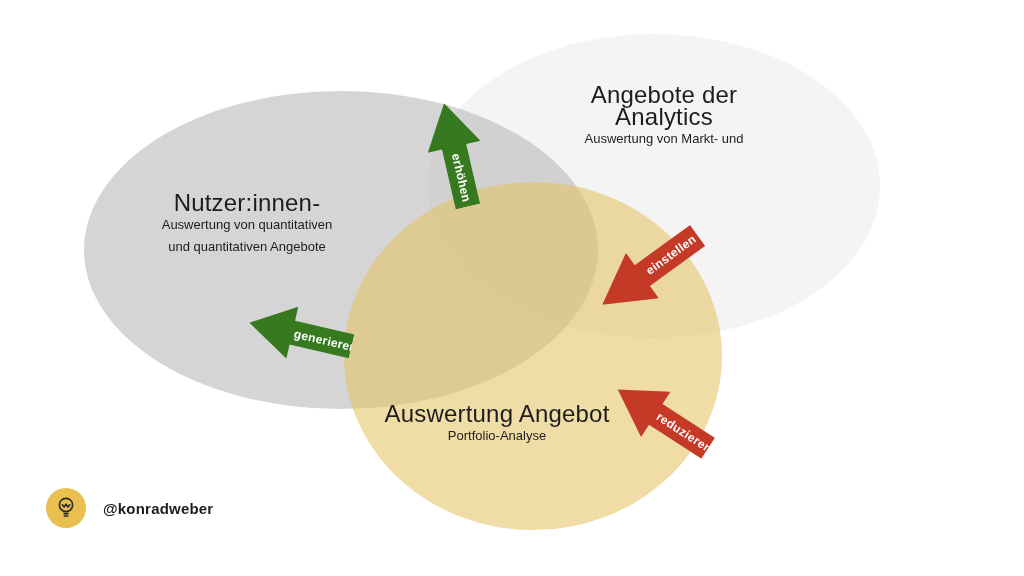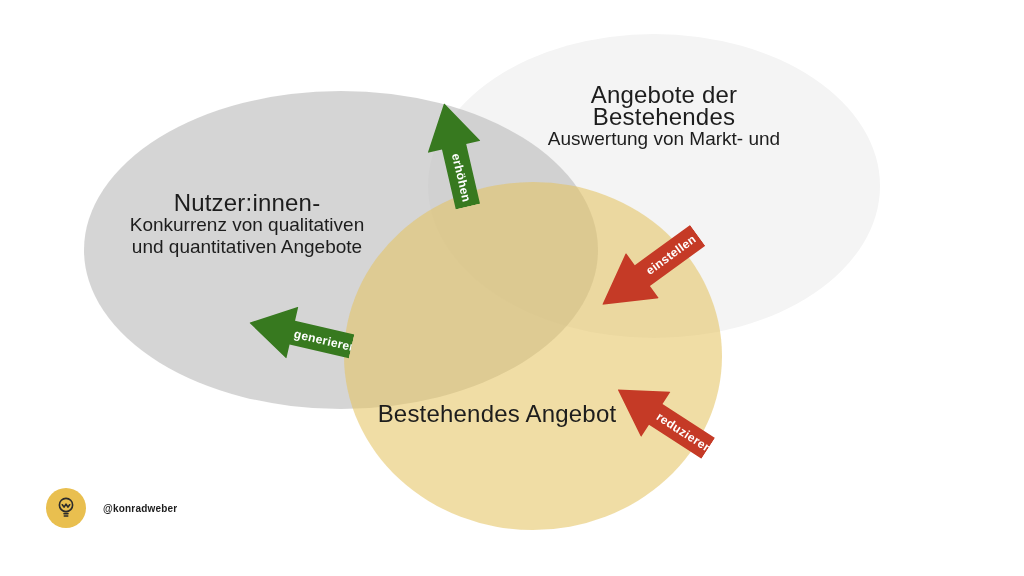--- a/index.html
+++ b/index.html
@@ -29,21 +29,21 @@
 
   
   .label-block {
     position: absolute;
     width: 320px;
     text-align: center;
     color: #1d1d1d;
     line-height: 22px;
   }
   .label-block .title { font-size: 24px; font-weight: 400; letter-spacing: 0.2px; }
-  .label-block .desc  { font-size: 19px; font-weight: 400; }
+  .label-block .desc  { font-size: 13px; font-weight: 400; }
   .block-konkurrenz { left: 504px; top: 84px; }
   .block-nutzer     { left: 87px;  top: 192px; }
   .block-bestehend  { left: 337px; top: 403px; }
 
   
   .arrow {
     position: absolute;
     display: flex;
     align-items: center;
     justify-content: flex-start;
@@ -89,21 +89,21 @@
   }
   .bulb-badge {
     width: 40px; height: 40px;
     border-radius: 50%;
     background: #e9bf4f;
     display: flex;
     align-items: center;
     justify-content: center;
   }
   .handle {
-    font-size: 10px;
+    font-size: 15px;
     font-weight: 700;
     color: #1d1d1d;
     letter-spacing: 0.2px;
   }
 </style>
 </head>
 <body>
 
 <div class="stage">
 
@@ -119,32 +119,33 @@
   </div>
   <div class="arrow arrow-green arrow-generieren">
     <span class="arrow-label">generieren</span>
   </div>
   <div class="arrow arrow-red arrow-reduzieren">
     <span class="arrow-label">reduzieren</span>
   </div>
 
   <div class="label-block block-konkurrenz">
     <div class="title">Angebote der</div>
-    <div class="title">Bestehendes</div>
+    <div class="title">Analytics</div>
     <div class="desc">Auswertung von Markt- und</div>
   </div>
 
   <div class="label-block block-nutzer">
     <div class="title">Nutzer:innen-</div>
-    <div class="desc">Konkurrenz von qualitativen</div>
+    <div class="desc">Auswertung von quantitativen</div>
     <div class="desc">und quantitativen Angebote</div>
   </div>
 
   <div class="label-block block-bestehend">
-    <div class="title">Bestehendes Angebot</div>
+    <div class="title">Auswertung Angebot</div>
+    <div class="desc">Portfolio-Analyse</div>
   </div>
 
   <div class="footer">
     <div class="bulb-badge">
       <svg width="26" height="26" viewBox="0 0 24 24" fill="none" stroke="#2b2b2b" stroke-width="1.5" stroke-linecap="round" stroke-linejoin="round">
         <circle cx="12" cy="9.2" r="6.1"></circle>
         <polyline points="8.6,9.0 10.2,11.2 12,8.4 13.8,11.2 15.4,9.0"></polyline>
         <line x1="10.2" y1="17.2" x2="13.8" y2="17.2"></line>
         <line x1="10.4" y1="19.4" x2="13.6" y2="19.4"></line>
       </svg>

